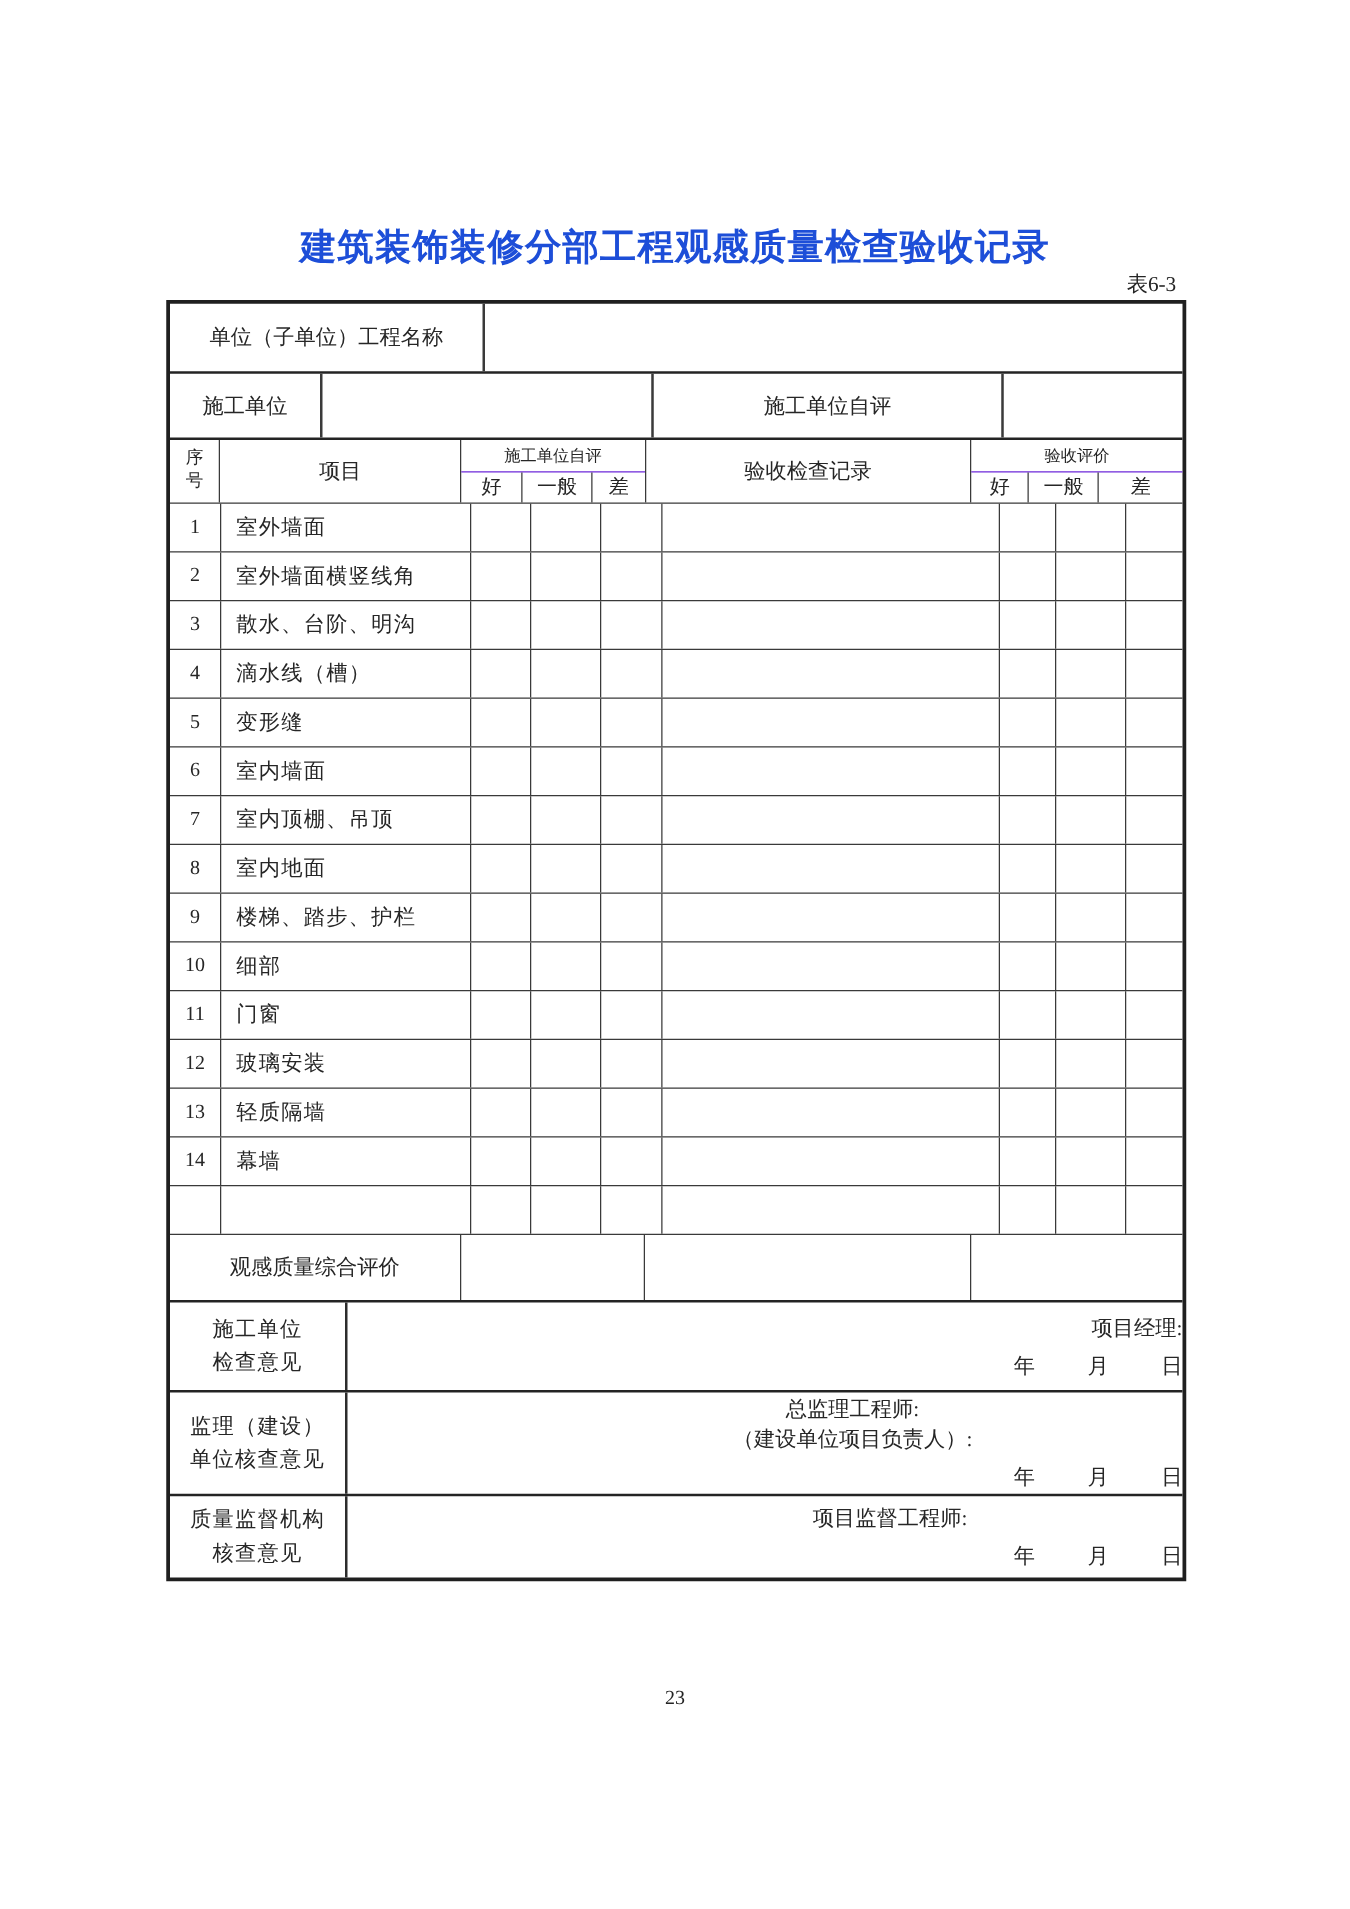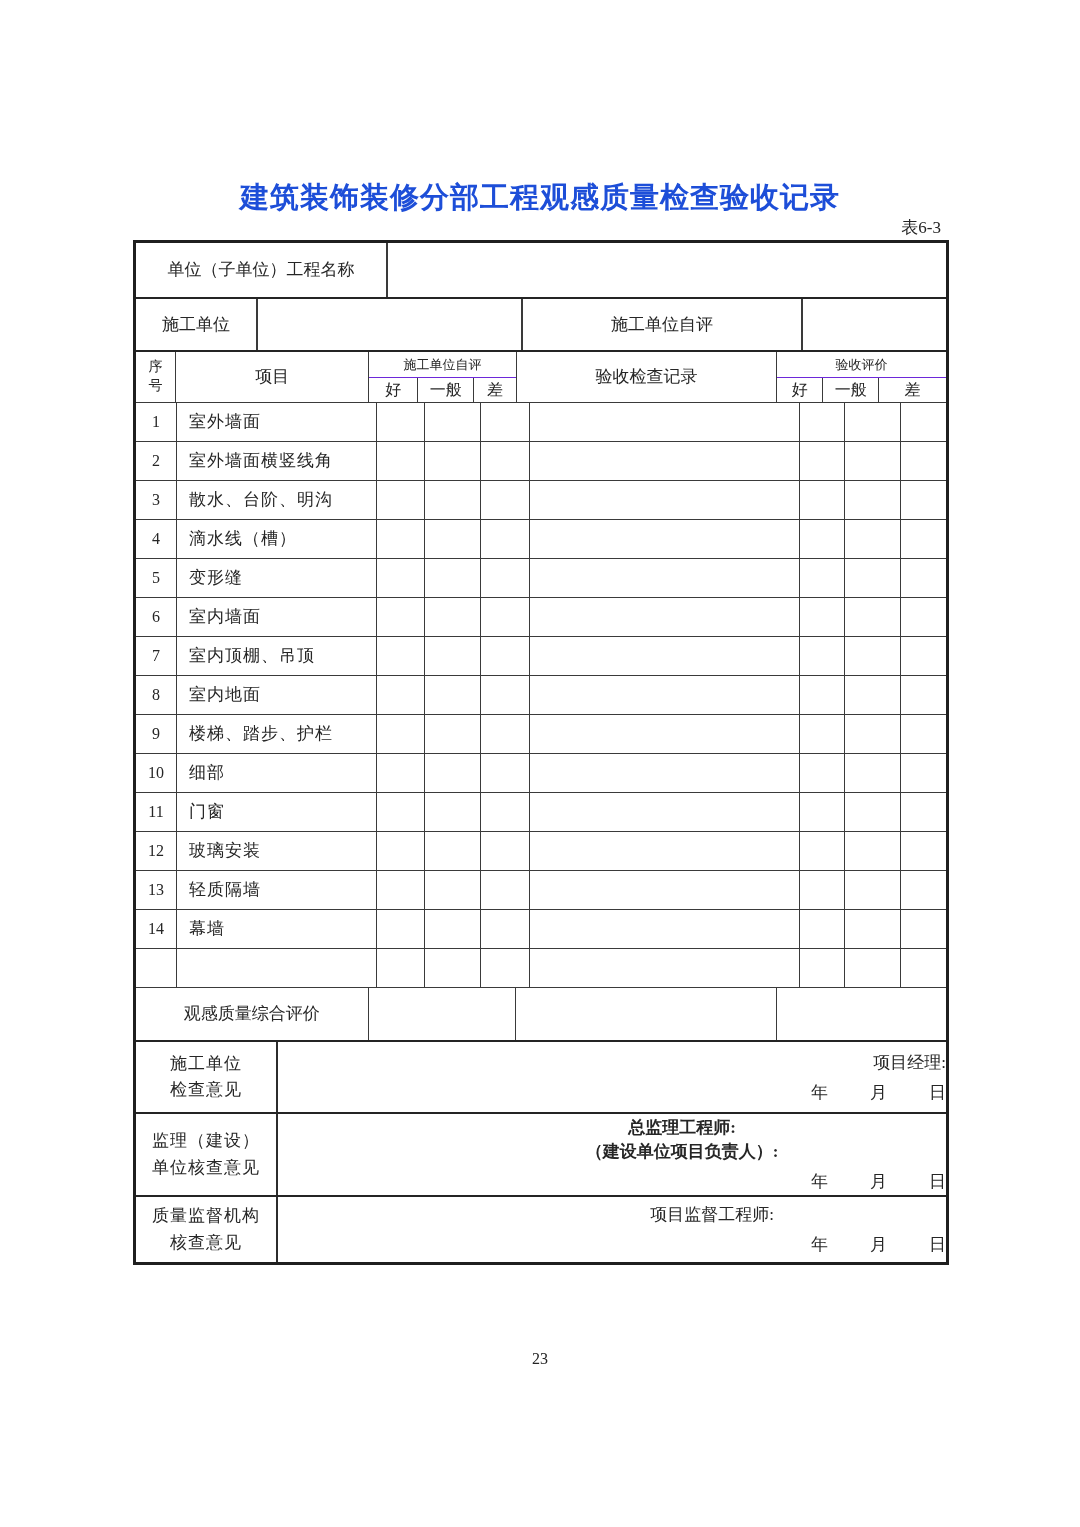--- a/index.html
+++ b/index.html
@@ -59,21 +59,21 @@
 
   
   .sig-label{flex-direction:column;line-height:1.55;font-size:17px;letter-spacing:1px;}
   .sig-cell{
     flex:1;box-sizing:border-box;border-left:2px solid #2c2c2c;
     display:flex;flex-direction:column;justify-content:center;
     font-size:17px;padding:4px 0;
   }
   .sig-name{width:100%;text-align:center;box-sizing:border-box;}
   .shift1{padding-left:210px;text-align:right;}
-  .shift2{padding-left:140px;line-height:1.4;font-weight:bold;}
+  .shift2{padding-left:140px;line-height:1.4;}
   .shift3{padding-left:200px;}
   .sig-date{width:100%;text-align:right;box-sizing:border-box;margin-top:7px;}
   .sig-date span{margin-left:42px;}
   .sig-date span:first-child{margin-left:0;}
 
   .page-num{
     position:absolute;top:1350px;left:0;width:100%;text-align:center;
     font-size:16px;color:#242424;
   }
 </style>

